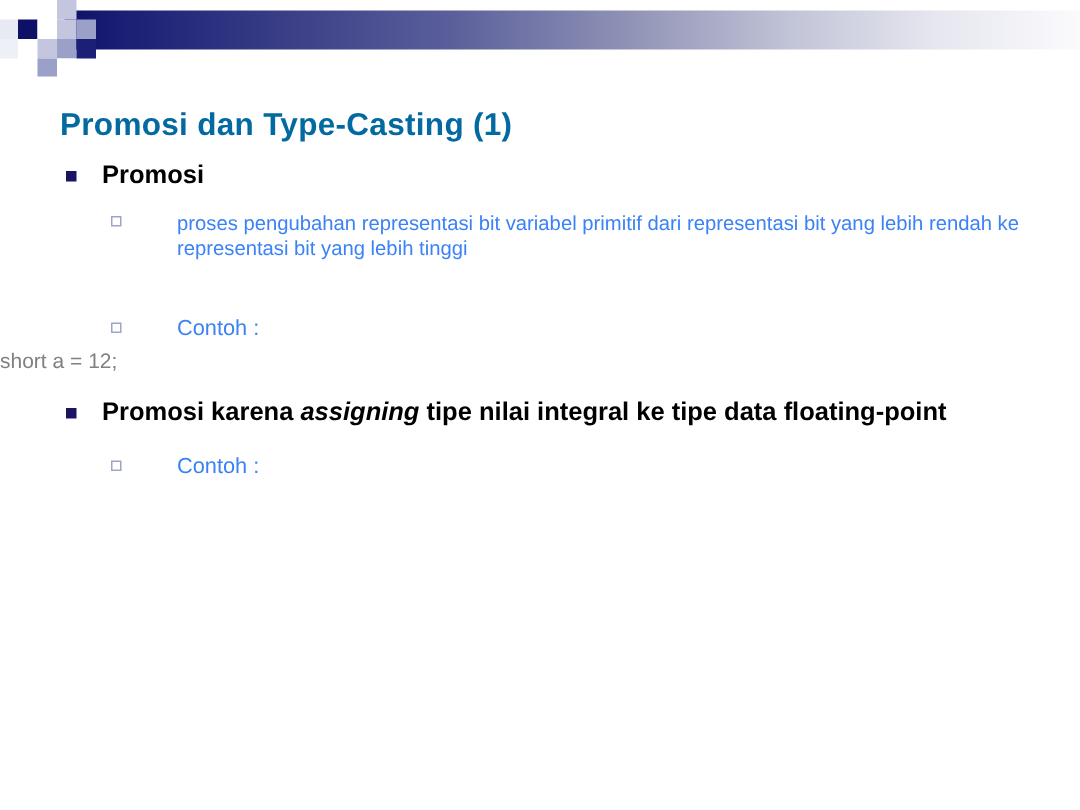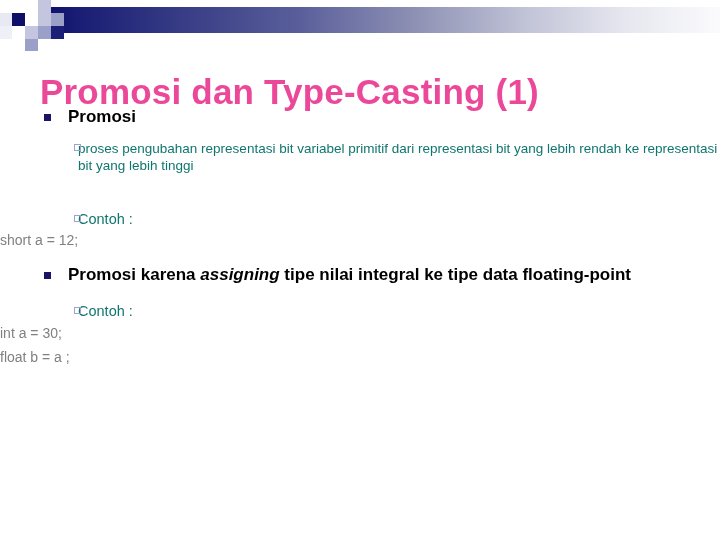--- a/index.html
+++ b/index.html
@@ -42,23 +42,23 @@
   .sq {
     position: absolute;
   }
 
   
   .slide-title {
     position: absolute;
     left: 40px;
     top: 72px;
     width: 650px;
-    font-size: 35px;
+    font-size: 21px;
     font-weight: bold;
-    color: #ec4899;
+    color: #0369a1;
     letter-spacing: 0.2px;
     white-space: nowrap;
   }
 
   
   .body-area {
     position: absolute;
     left: 0;
     top: 106px;
     width: 720px;
@@ -77,23 +77,23 @@
     position: absolute;
     left: 44px;
     top: 8px;
     width: 7px;
     height: 7px;
     background: #1b1464;
   }
 
   .lvl2 {
     position: relative;
-    padding-left: 78px;
+    padding-left: 118px;
     font-size: 13.5px;
-    color: #0f766e;
+    color: #3b82f6;
     line-height: 1.28;
   }
   .lvl2 .bullet-hollow {
     position: absolute;
     left: 74px;
     top: 4px;
     width: 7px;
     height: 7px;
     border: 1.5px solid #9ea3c8;
     background: transparent;
@@ -181,18 +181,14 @@
     <span>Promosi karena </span><i>assigning</i><span> tipe nilai integral ke tipe data floating-point</span>
   </div>
 
   <div class="spacer-md"></div>
 
   <div class="lvl2 contoh">
     <span class="bullet-hollow"></span>
     <span>Contoh :</span>
   </div>
 
-  <div class="code-block">
-    <div class="code-line">int a = 30;</div>
-    <div class="code-line">float b = a ;</div>
-  </div>
 
 </div>
 
 </body></html>

